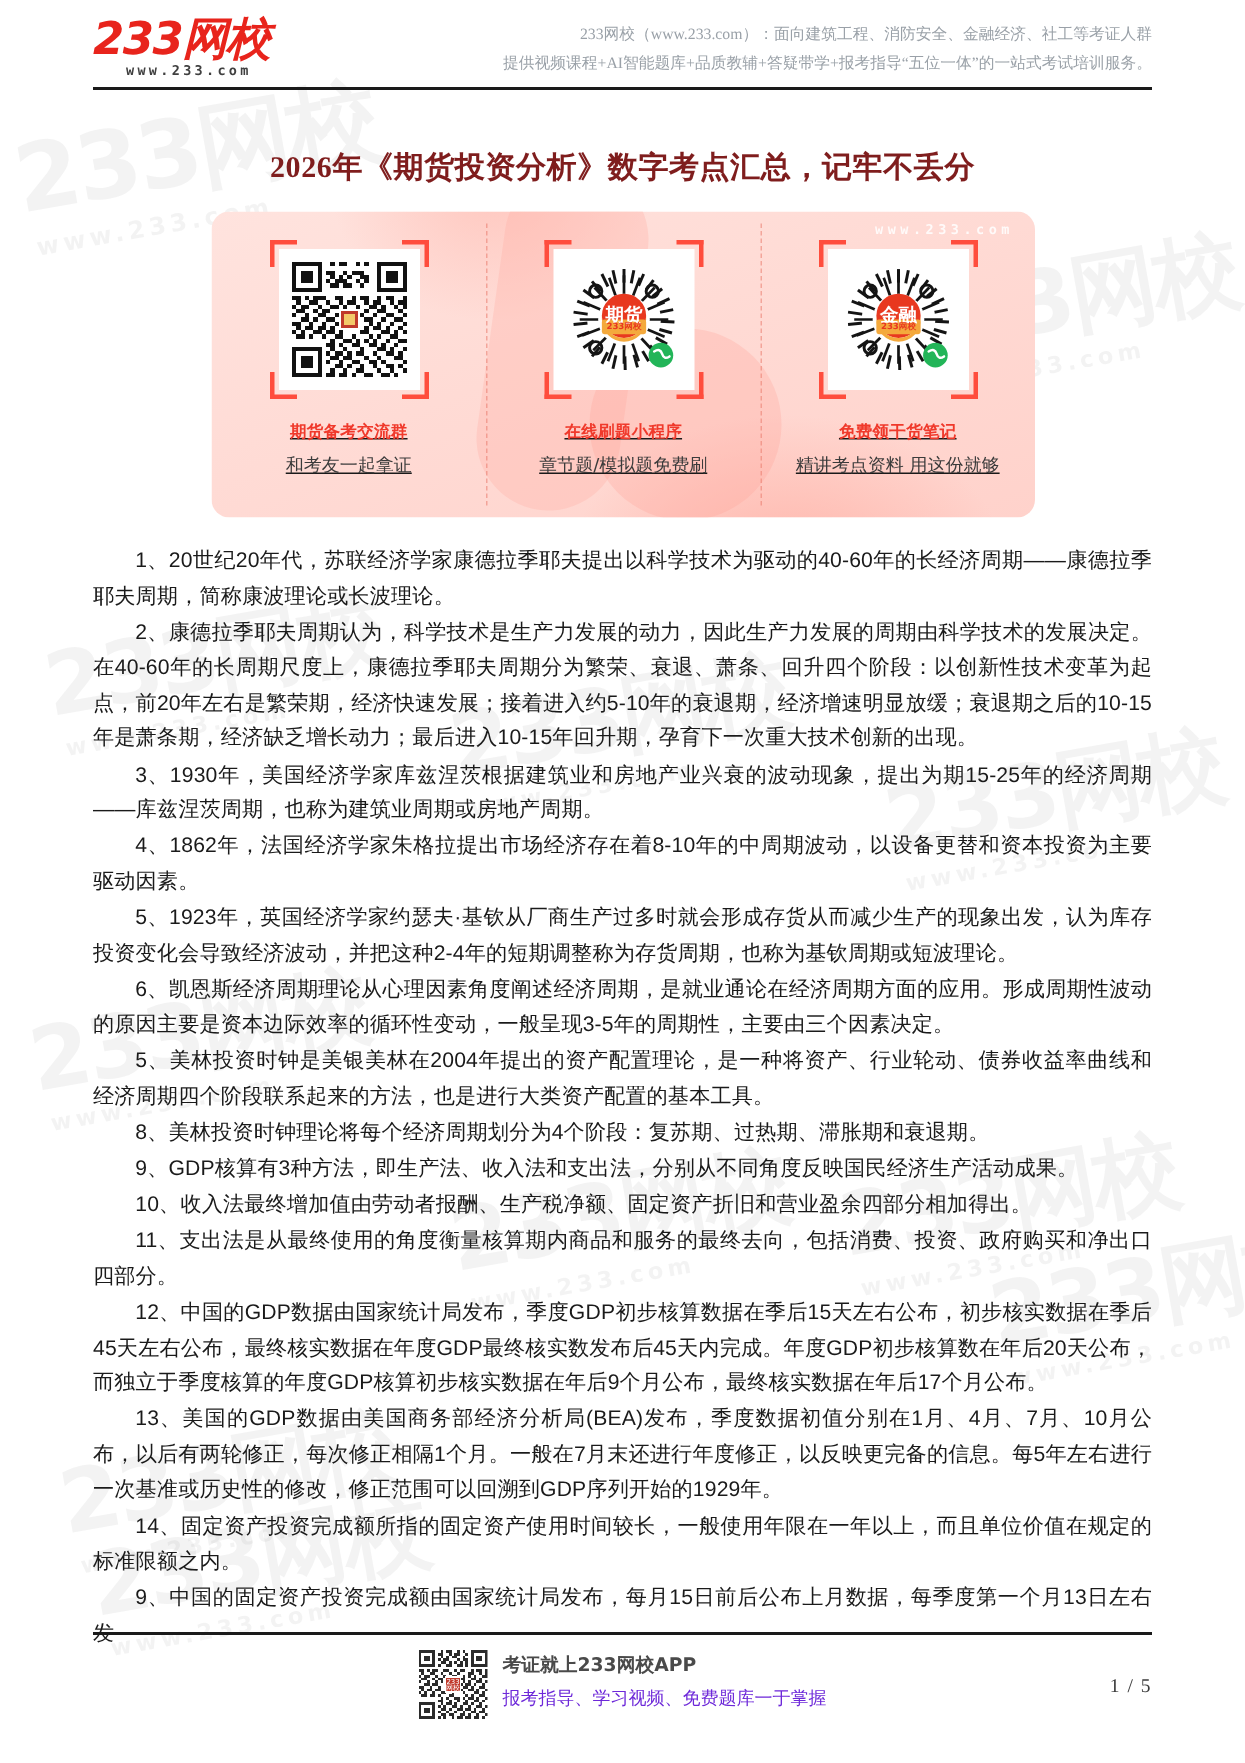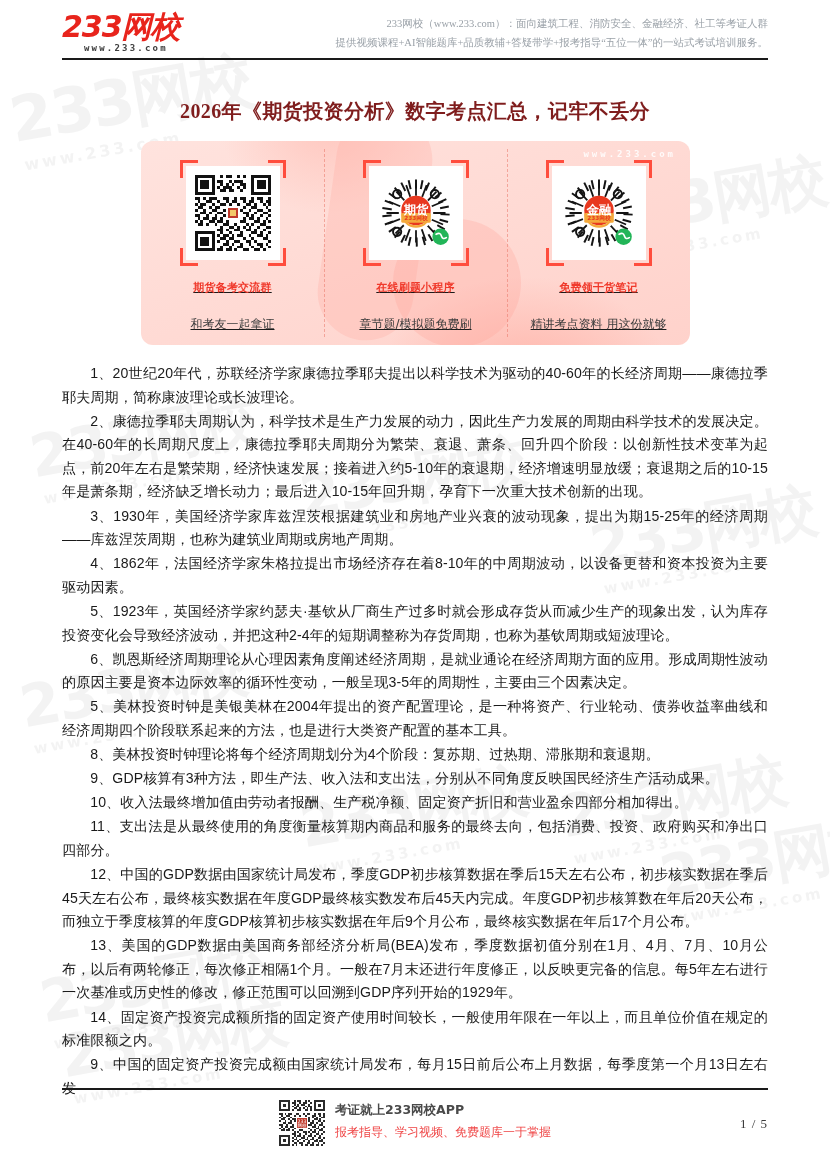--- a/index.html
+++ b/index.html
@@ -202,21 +202,21 @@
 
   .promo-title {
     margin-top: 14px;
     font-family: "DejaVu Sans", sans-serif;
     font-weight: 700;
     font-size: 11px;
     color: #f0392b;
     letter-spacing: 0.2px;
   }
   .promo-sub {
-    margin-top: 21px;
+    margin-top: 7px;
     font-family: "DejaVu Sans", sans-serif;
     font-size: 12px;
     color: #3b3b3b;
   }
 
   
   .doc-body {
     position: absolute;
     left: 62px;
     top: 362px;
@@ -270,21 +270,21 @@
   .footer-text .f-title {
     font-family: "DejaVu Sans", sans-serif;
     font-weight: 700;
     font-size: 12.5px;
     color: #4a4a4a;
     line-height: 20px;
   }
   .footer-text .f-sub {
     font-family: "DejaVu Sans", sans-serif;
     font-size: 12px;
-    color: #ef4444;
+    color: #6d28d9;
     line-height: 20px;
     margin-top: 2px;
   }
   .page-num {
     position: absolute;
     right: 0;
     top: 16px;
     font-family: "Liberation Serif", serif;
     font-size: 13px;
     color: #3a3a3a;

